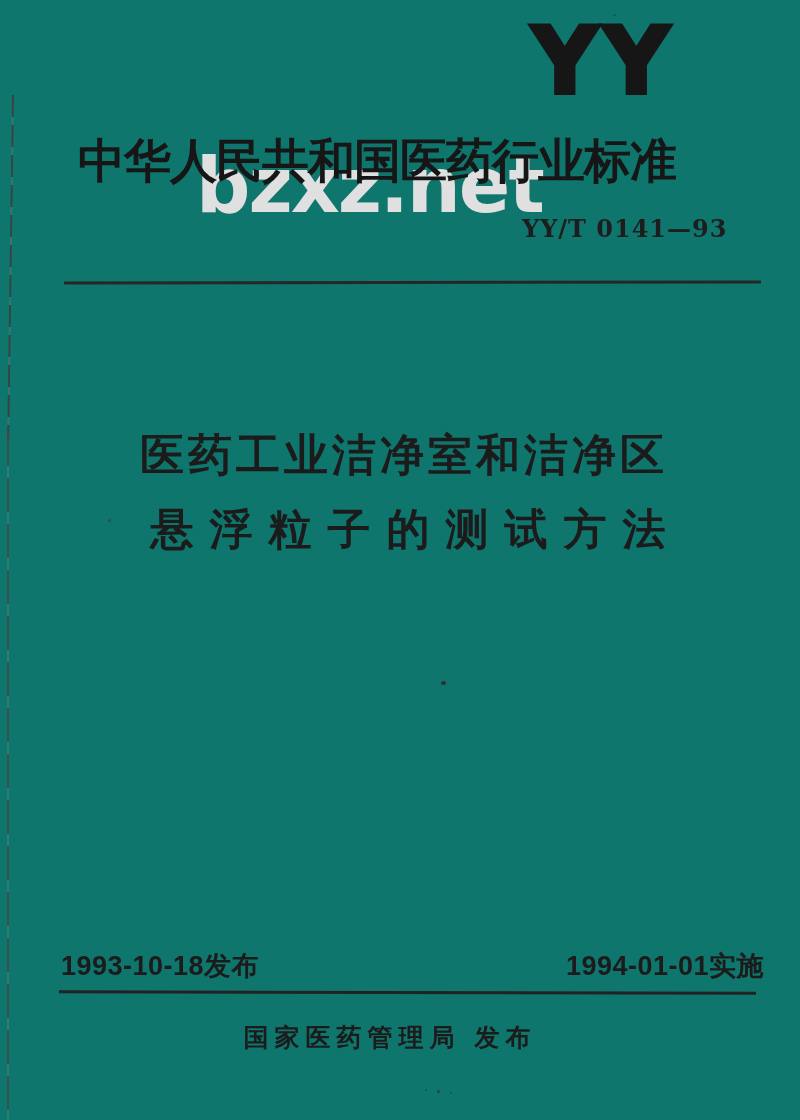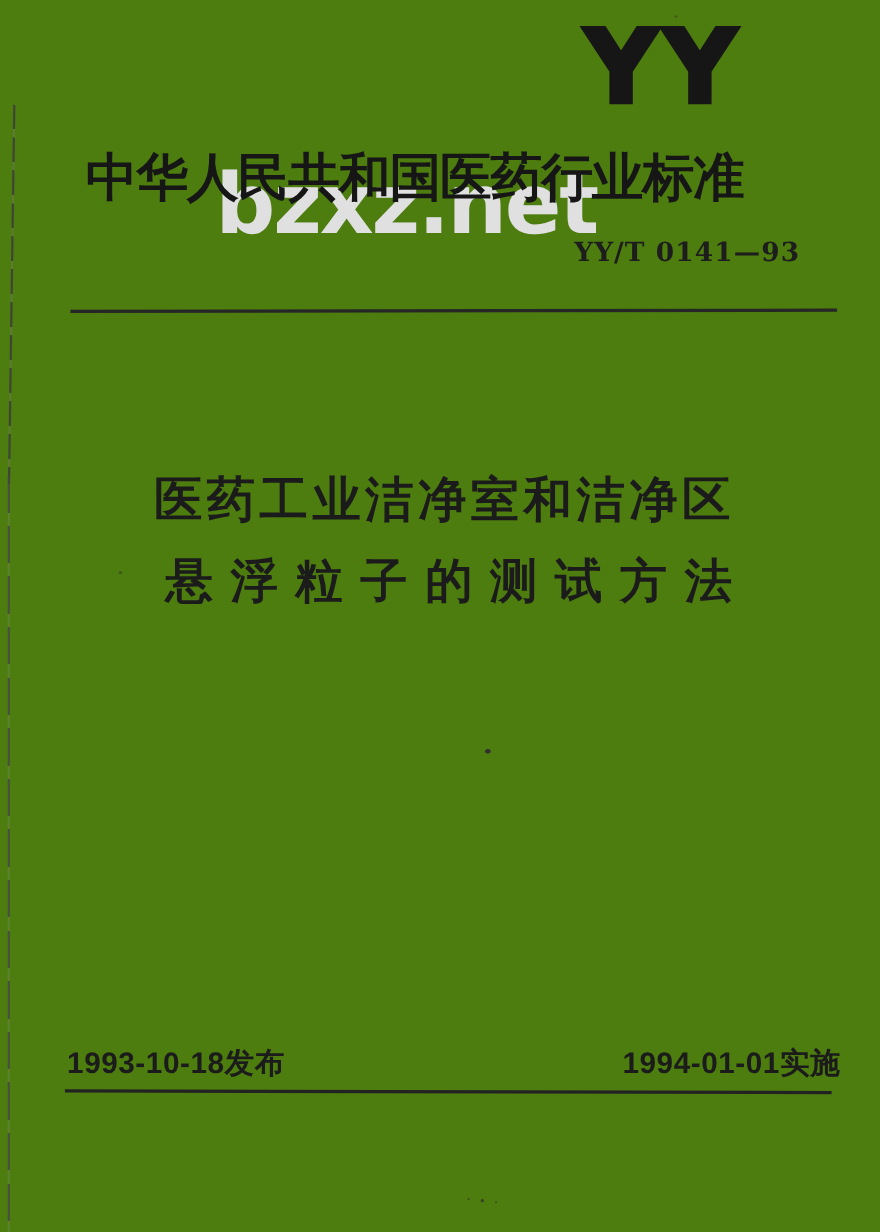--- a/index.html
+++ b/index.html
@@ -4,21 +4,21 @@
 <style>
   html, body {
     margin: 0;
     padding: 0;
     background: #ffffff;
   }
   .page {
     position: relative;
     width: 800px;
     height: 1120px;
-    background: #4d7c0f;
+    background: #0f766e;
     overflow: hidden;
     font-family: "Liberation Sans", sans-serif;
     color: #1a1a1a;
   }
 
   
   .scan-line-a {
     position: absolute;
     left: 12px;
     top: 95px;
@@ -213,14 +213,17 @@
   <div class="rule-top"></div>
 
   <div class="doc-title line1">医药工业洁净室和洁净区</div>
   <div class="doc-title line2">悬浮粒子的测试方法</div>
 
   <div class="date issue">1993-10-18发布</div>
   <div class="date implement">1994-01-01实施</div>
 
   <div class="rule-bottom"></div>
 
+  <div class="publisher-row">
+    <span>国家医药管理局</span><span class="action">发布</span>
+  </div>
 
 </div>
 
 </body></html>

